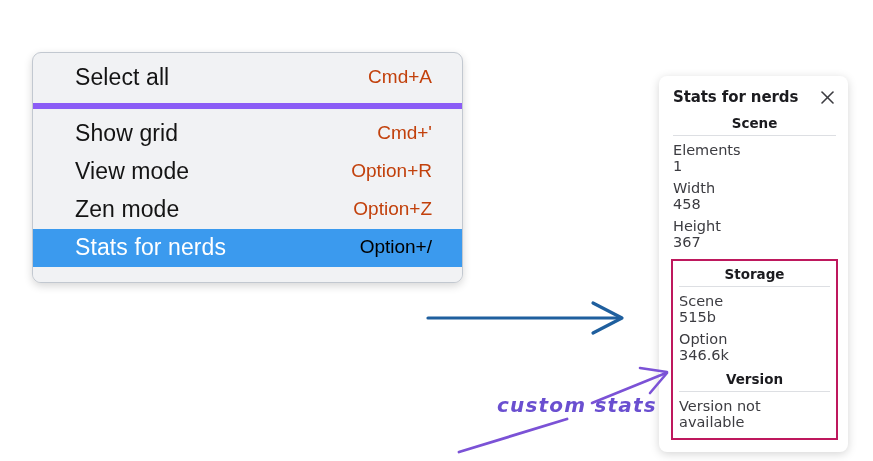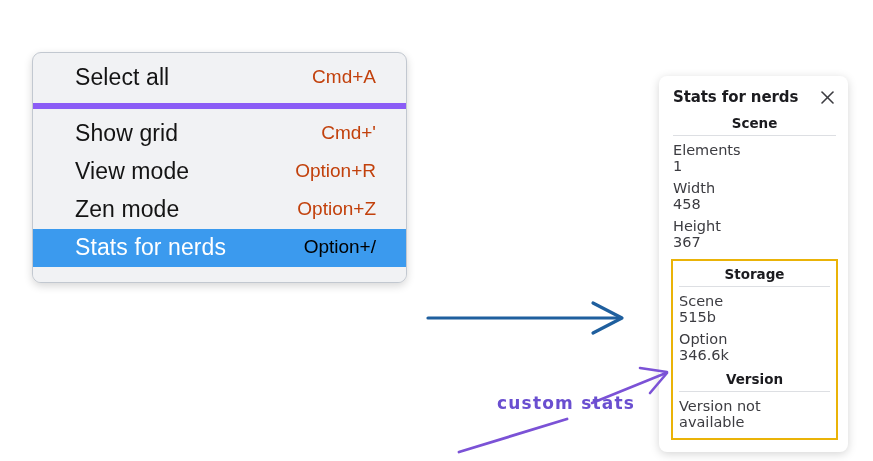--- a/index.html
+++ b/index.html
@@ -13,21 +13,21 @@
     position: relative;
     overflow: hidden;
     font-family: "Liberation Sans", sans-serif;
   }
 
   
   #context-menu {
     position: absolute;
     left: 32px;
     top: 52px;
-    width: 375px;
+    width: 431px;
     background: #f1f2f4;
     border: 1px solid #c2c8d0;
     border-radius: 9px;
     box-shadow: 0 3px 9px rgba(0,0,0,0.16);
     overflow: hidden;
     box-sizing: border-box;
   }
   .menu-group {
     padding: 6px 0;
   }
@@ -133,21 +133,21 @@
   }
   .stat-row .sr-value {
     color: #3c3c41;
   }
   .plain-row {
     font-size: 14.5px;
     color: #3c3c41;
     padding: 3px 3px 4px 2px;
   }
   #custom-stats-box {
-    border: 2px solid #eab308;
+    border: 2px solid #be185d;
     margin: 6px 0 0 0;
     padding: 0 4px 4px 4px;
     box-sizing: border-box;
   }
   #custom-stats-box .section-title:first-child {
     padding-top: 5px;
   }
 
   
   #annotations {
@@ -156,22 +156,23 @@
     top: 0;
     width: 873px;
     height: 461px;
     pointer-events: none;
   }
   #custom-stats-note {
     position: absolute;
     left: 497px;
     top: 393px;
     font-family: "DejaVu Sans", sans-serif;
-    font-size: 17px;
+    font-size: 20px;
     font-weight: bold;
+    font-style: italic;
     letter-spacing: 1.2px;
     color: #6a4fd0;
     white-space: nowrap;
     text-align: center;
   }
 </style>
 </head>
 <body>
 
 <div id="context-menu">

